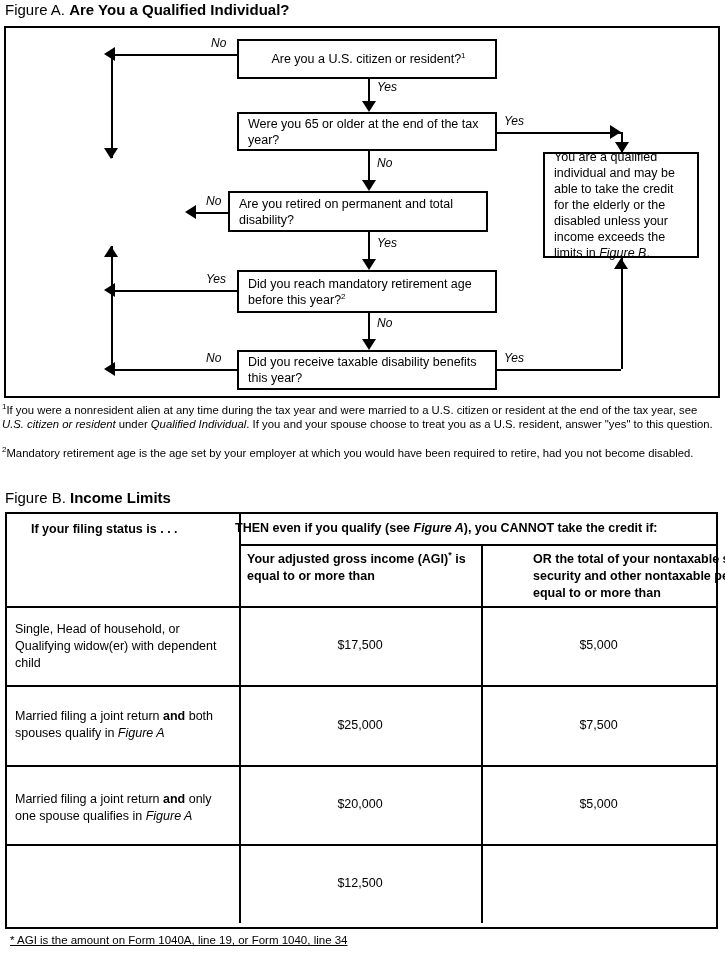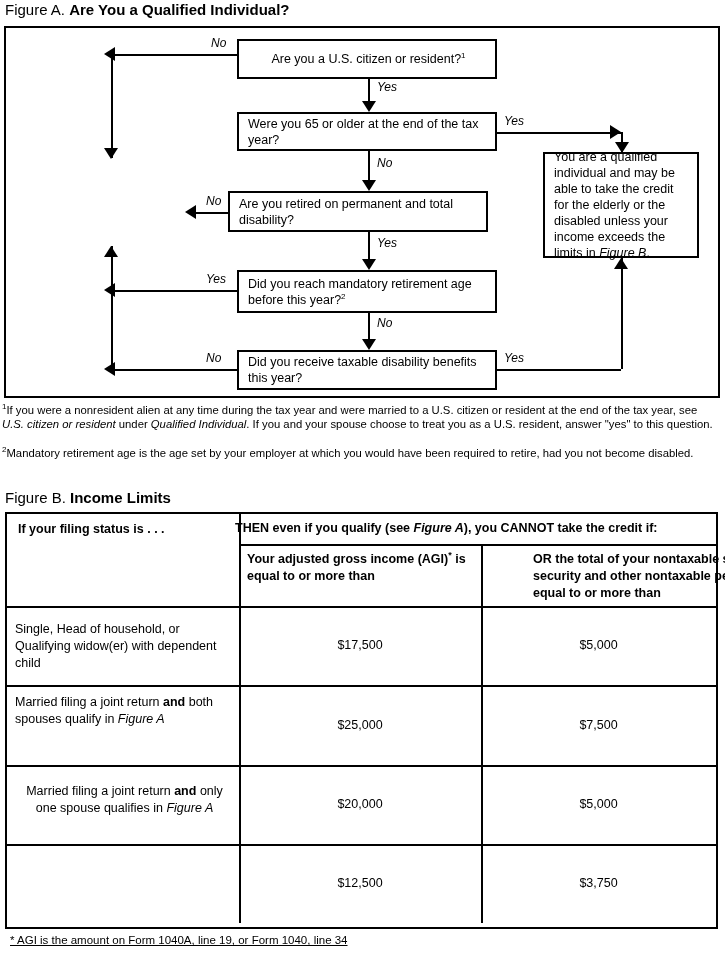--- a/index.html
+++ b/index.html
@@ -174,21 +174,21 @@
 
   <div class="cellv" style="left:232px;top:0;height:409px;"></div>
   <div class="cellv" style="left:474px;top:30px;height:379px;"></div>
 
   <div class="cellh" style="left:232px;top:30px;width:477px;"></div>
   <div class="cellh" style="left:0;top:92px;width:709px;"></div>
   <div class="cellh" style="left:0;top:171px;width:709px;"></div>
   <div class="cellh" style="left:0;top:251px;width:709px;"></div>
   <div class="cellh" style="left:0;top:330px;width:709px;"></div>
 
-  <div class="cell hdr" style="left:3px;top:0;width:232px;height:92px;">
+  <div class="cell hdr" style="left:16px;top:0;width:232px;height:92px;">
     <div class="inner">
       <span>If your filing status is . . .</span>
     </div>
   </div>
   <div class="cell hdr" style="left:220px;top:0;width:477px;height:48px;">
     <div class="inner" style="top:6px;">
       <span>THEN even if you qualify (see </span><i>Figure A</i><span>), you CANNOT take the credit if:</span>
     </div>
   </div>
   <div class="cell hdr" style="left:232px;top:30px;width:242px;height:62px;">
@@ -203,33 +203,32 @@
   </div>
 
   <div class="cell status" style="left:0;top:92px;width:232px;height:79px;">
     <div class="inner">
       <span>Single, Head of household, or Qualifying widow(er) with dependent child</span><b></b><span></span><i></i>
     </div>
   </div>
   <div class="cell amount" style="left:232px;top:92px;width:242px;height:79px;">$17,500</div>
   <div class="cell amount" style="left:474px;top:92px;width:235px;height:79px;">$5,000</div>
 
-  <div class="cell status" style="left:0;top:157px;width:224px;height:80px;">
+  <div class="cell status" style="left:0;top:171px;width:224px;height:80px;">
     <div class="inner">
       <span>Married filing a joint return </span><b>and</b><span> both spouses qualify in </span><i>Figure A</i>
     </div>
   </div>
   <div class="cell amount" style="left:232px;top:171px;width:242px;height:80px;">$25,000</div>
   <div class="cell amount" style="left:474px;top:171px;width:235px;height:80px;">$7,500</div>
 
-  <div class="cell status" style="left:0;top:251px;width:232px;height:69px;text-align:center;">
+  <div class="cell status" style="left:0;top:259px;width:232px;height:69px;">
     <div class="inner">
       <span>Married filing a joint return </span><b>and</b><span> only one spouse qualifies in </span><i>Figure A</i>
     </div>
   </div>
   <div class="cell amount" style="left:232px;top:251px;width:242px;height:79px;">$20,000</div>
   <div class="cell amount" style="left:474px;top:251px;width:235px;height:79px;">$5,000</div>
 
   <div class="cell amount" style="left:232px;top:330px;width:242px;height:79px;">$12,500</div>
-  <div class="cell amount" style="left:474px;top:330px;width:235px;height:79px;">$3,750</div>
 </div>
 
 <div class="fnB">*  AGI is the amount on Form 1040A, line 19, or Form 1040, line 34</div>
 
 </body></html>

